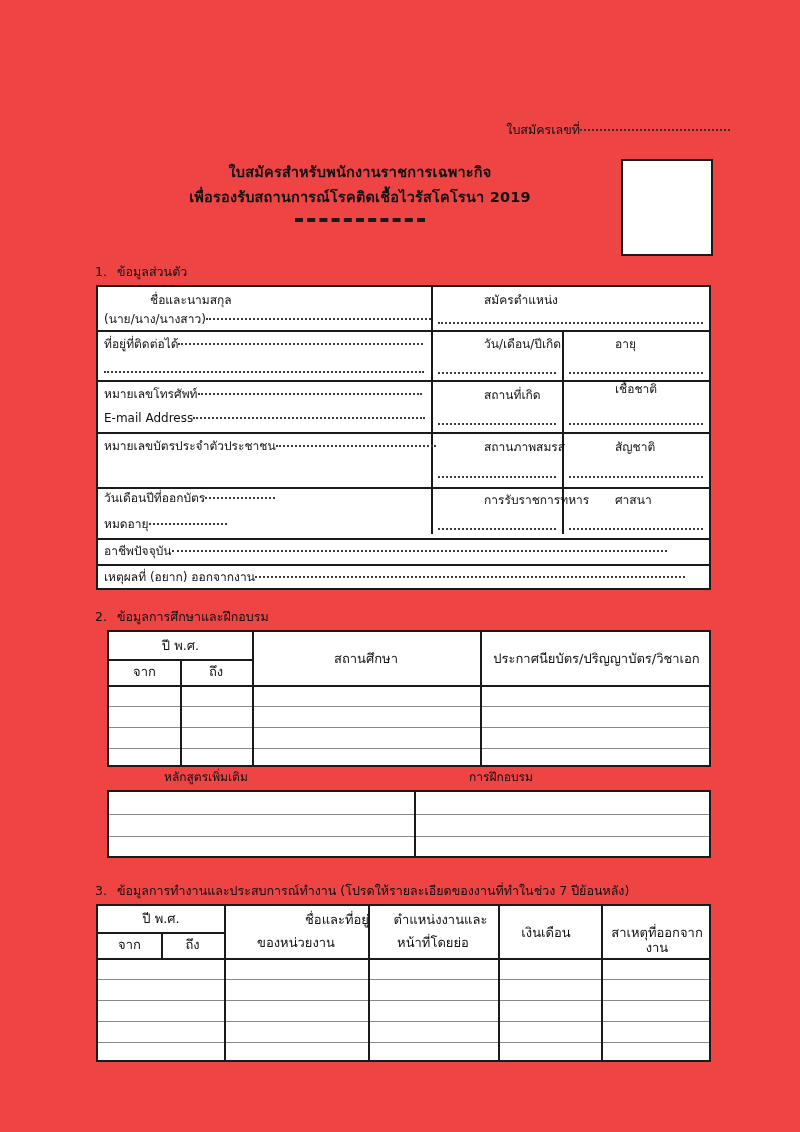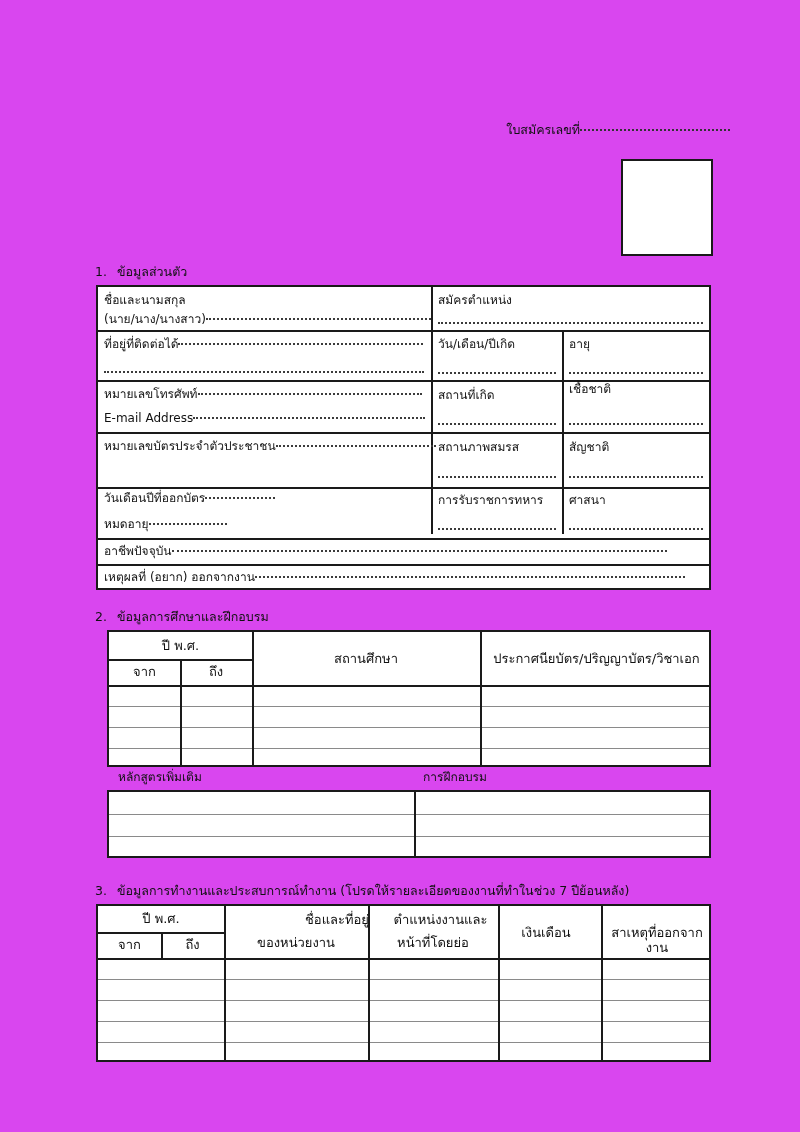--- a/index.html
+++ b/index.html
@@ -15,21 +15,21 @@
     font-family: "DejaVu Sans", "Liberation Sans", sans-serif;
     color: #111111;
     overflow: hidden;
   }
 
   .page {
     position: absolute;
     left: 0; top: 0;
     width: 800px;
     height: 1132px;
-    background: #d946ef;
+    background: #ef4444;
   }
 
   
   .appno-row {
     position: absolute;
     left: 0; top: 120px;
     width: 730px;
     text-align: right;
     font-size: 12.5px;
     white-space: nowrap;
@@ -99,20 +99,21 @@
     top: 0; bottom: 0;
     width: 0;
     border-left: 2px solid #1a1a1a;
   }
 
   .cell-label {
     position: absolute;
     font-size: 12px;
     white-space: nowrap;
     line-height: 14px;
+    margin-left: 46px;
   }
 
   
   .dotline {
     position: absolute;
     height: 0;
     border-bottom: 2px dotted #3b3b3b;
   }
 
   
@@ -137,20 +138,25 @@
 </style>
 </head>
 <body>
 
 <div class="page">
 
   <div class="appno-row">
     <span class="appno-label">ใบสมัครเลขที่</span><span class="dots-inline"></span>
   </div>
 
+  <div class="title-block">
+    <div class="title-line">ใบสมัครสำหรับพนักงานราชการเฉพาะกิจ</div>
+    <div class="title-line">เพื่อรองรับสถานการณ์โรคติดเชื้อไวรัสโคโรนา 2019</div>
+    <div class="dash-rule"></div>
+  </div>
 
   <div class="photo-box"></div>
 
   <div class="sec-head" style="left:95px; top:262px;">
     <span class="sec-num">1.</span><span>ข้อมูลส่วนตัว</span>
   </div>
 
   <div class="frame" style="left:96px; top:285px; width:615px; height:305px;">
 
     <div class="hline" style="top:43px;"></div>

